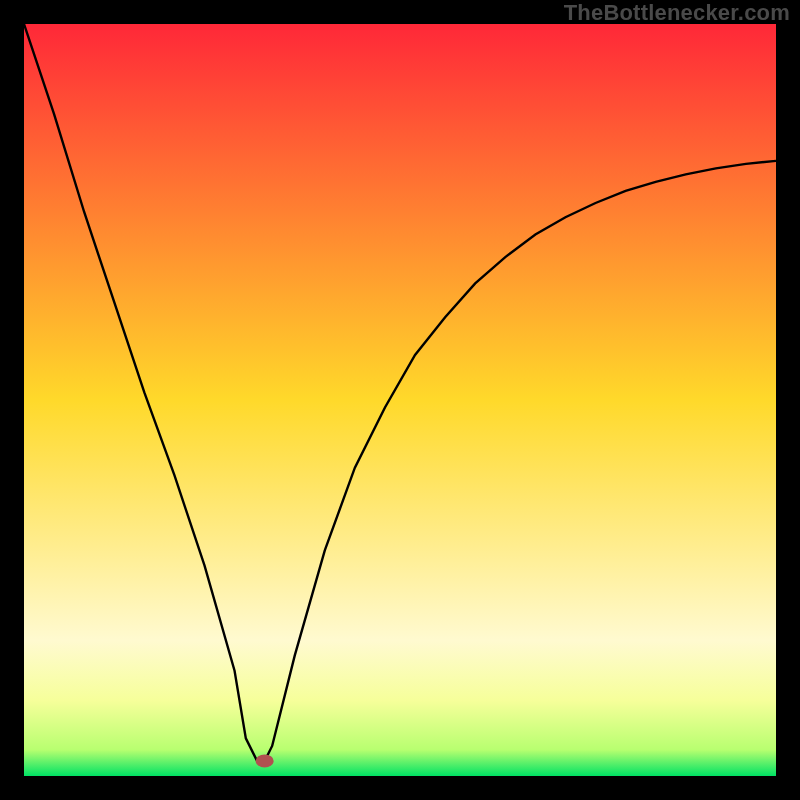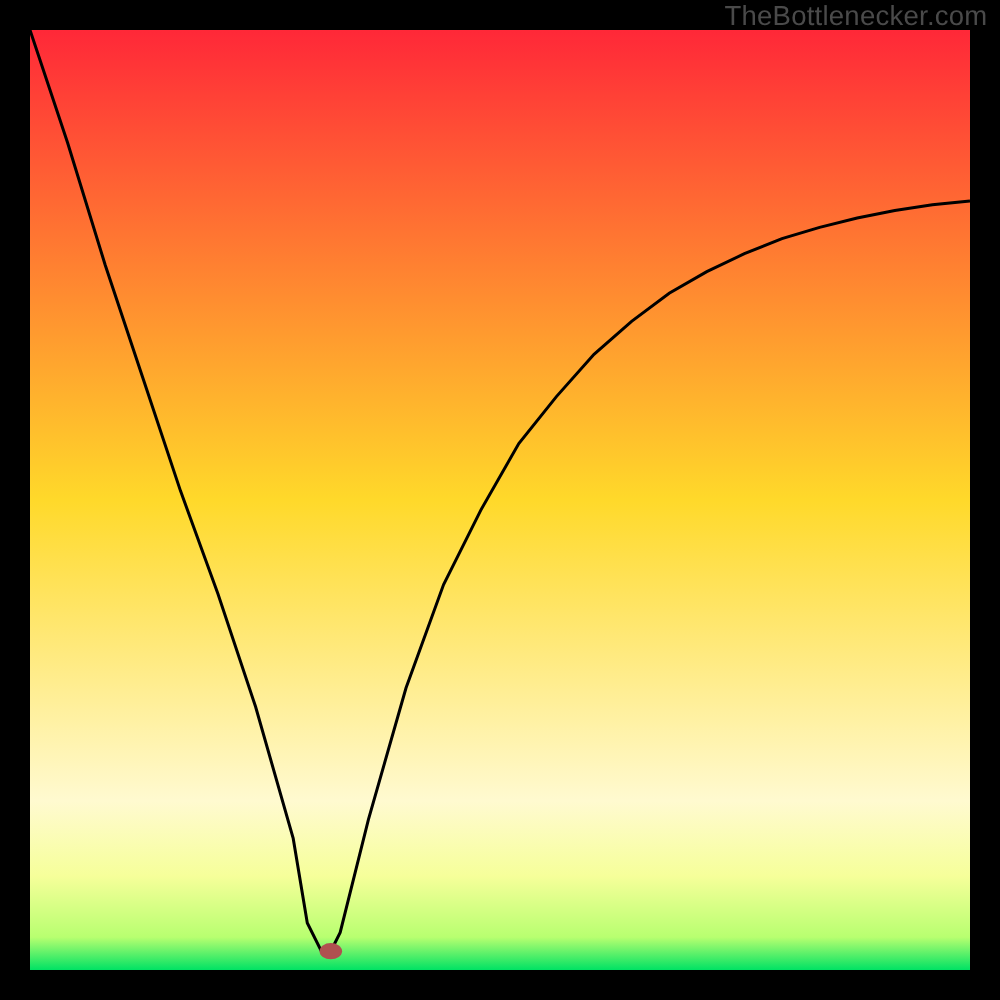--- a/index.html
+++ b/index.html
@@ -16,21 +16,21 @@
     width: 800px;
     height: 800px;
     background: #000;
   }
   .watermark {
     position: absolute;
     top: 0;
     right: 10px;
     color: #4a4a4a;
     font-size: 22px;
-    font-weight: 400;
+    font-weight: 700;
     letter-spacing: 0.2px;
     user-select: none;
     margin-left: 24px;
   }
   .plot {
     position: absolute;
     left: 24px;
     top: 24px;
     width: 752px;
     height: 752px;

